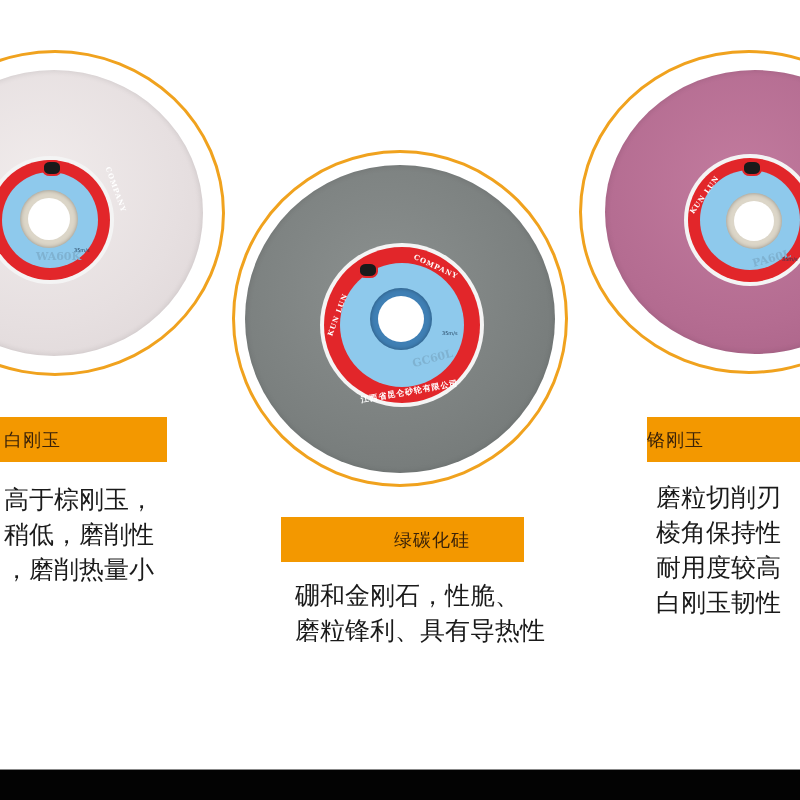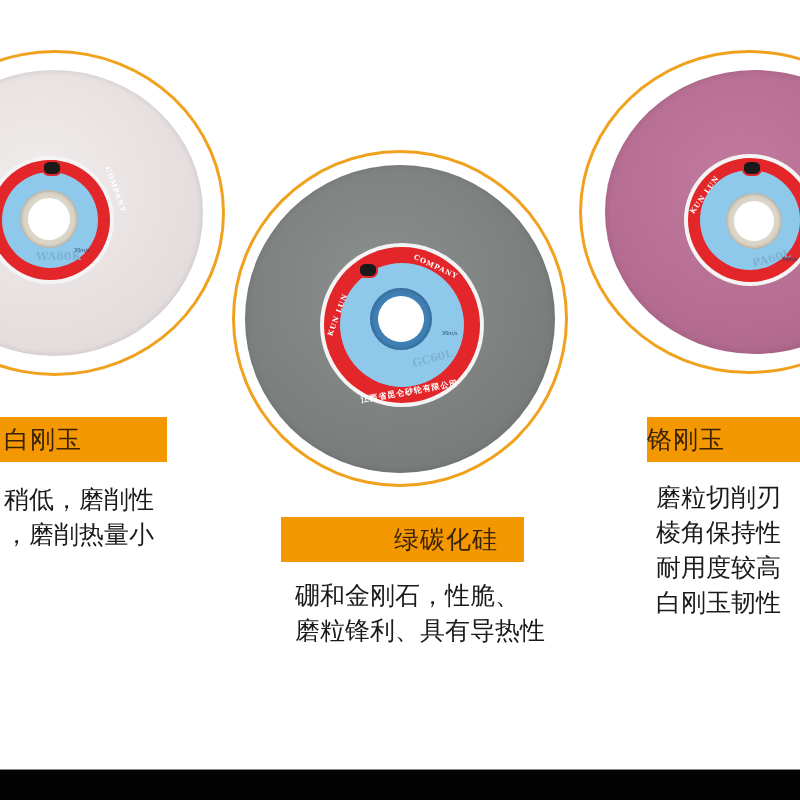--- a/index.html
+++ b/index.html
@@ -34,21 +34,21 @@
       font-family: "DejaVu Serif", serif; white-space: nowrap;
     }
     .hub-logo {
       position: absolute; width: 16px; height: 12px; border-radius: 40%;
       background: #1a1a1a; border: 2px solid #e2262a;
     }
     .hub-sub { position: absolute; font-size: 5px; color: #1f3d5a; white-space: nowrap; }
     .label-bar {
       position: absolute; background: #f39800; height: 45px;
       display: flex; align-items: center; box-sizing: border-box;
-      color: #3a2208; font-size: 25px; letter-spacing: 1px;
+      color: #3a2208; font-size: 18px; letter-spacing: 1px;
     }
     .desc {
       position: absolute; color: #1a1a1a; font-size: 25px; line-height: 35px;
       white-space: nowrap;
     }
     .bottom-band {
       position: absolute; left: 0; top: 769px; width: 800px; height: 31px;
       background: #030303; border-top: 1px solid #888;
     }
   </style>
@@ -99,20 +99,21 @@
     <span>白刚玉</span>
   </div>
   <div class="label-bar" style="left:281px; top:517px; width:243px; padding-left:113px;">
     <span>绿碳化硅</span>
   </div>
   <div class="label-bar" style="left:647px; top:417px; width:153px; ">
     <span>铬刚玉</span>
   </div>
 
   <div class="desc" style="left:4px; top:482px;">
+    <div>高于棕刚玉，</div>
     <div>稍低，磨削性</div>
     <div>，磨削热量小</div>
   </div>
   <div class="desc" style="left:295px; top:578px;">
     <div>硼和金刚石，性脆、</div>
     <div>磨粒锋利、具有导热性</div>
   </div>
   <div class="desc" style="left:656px; top:482px;font-family:Liberation Mono, monospace;">
     <div>磨粒切削刃</div>
     <div>棱角保持性</div>

